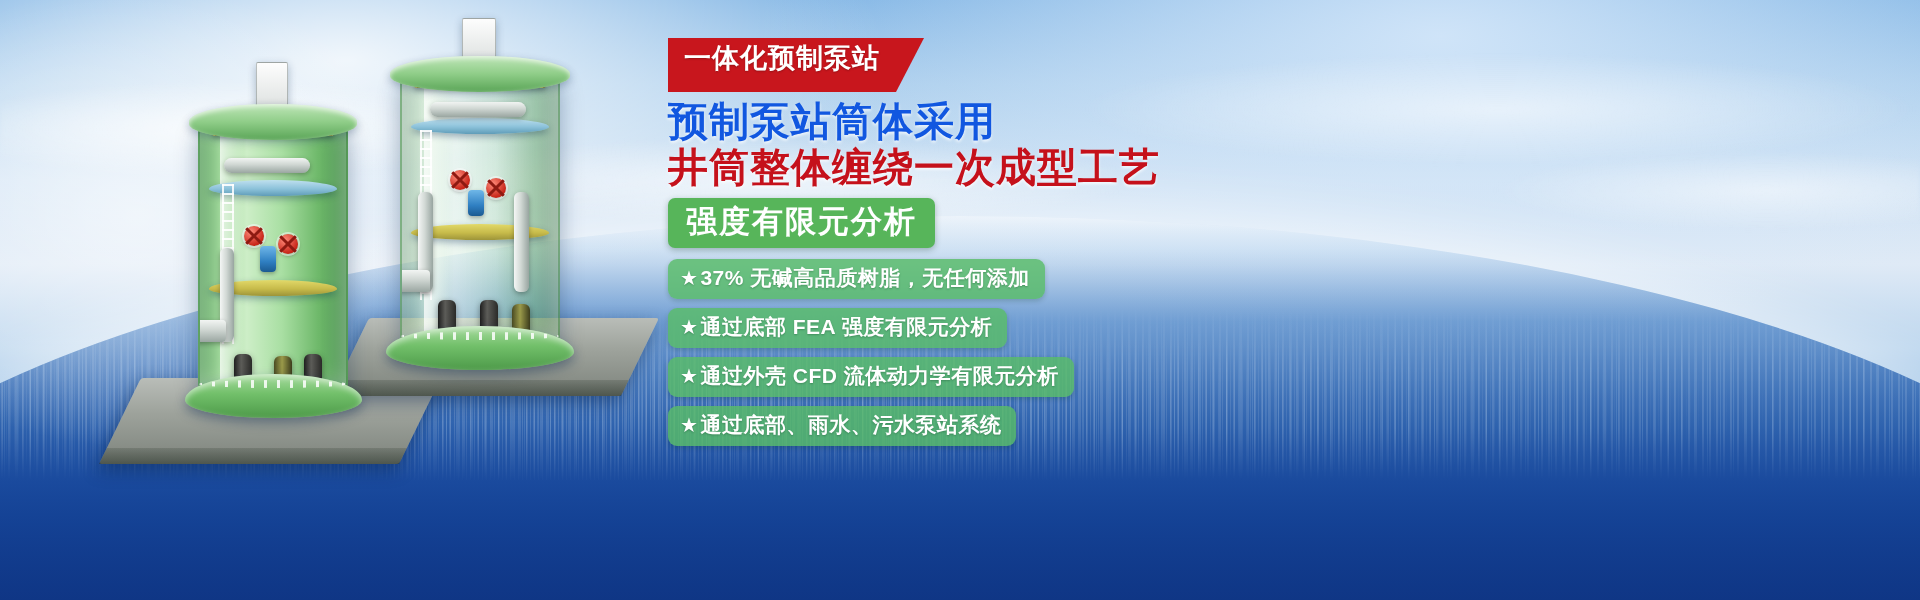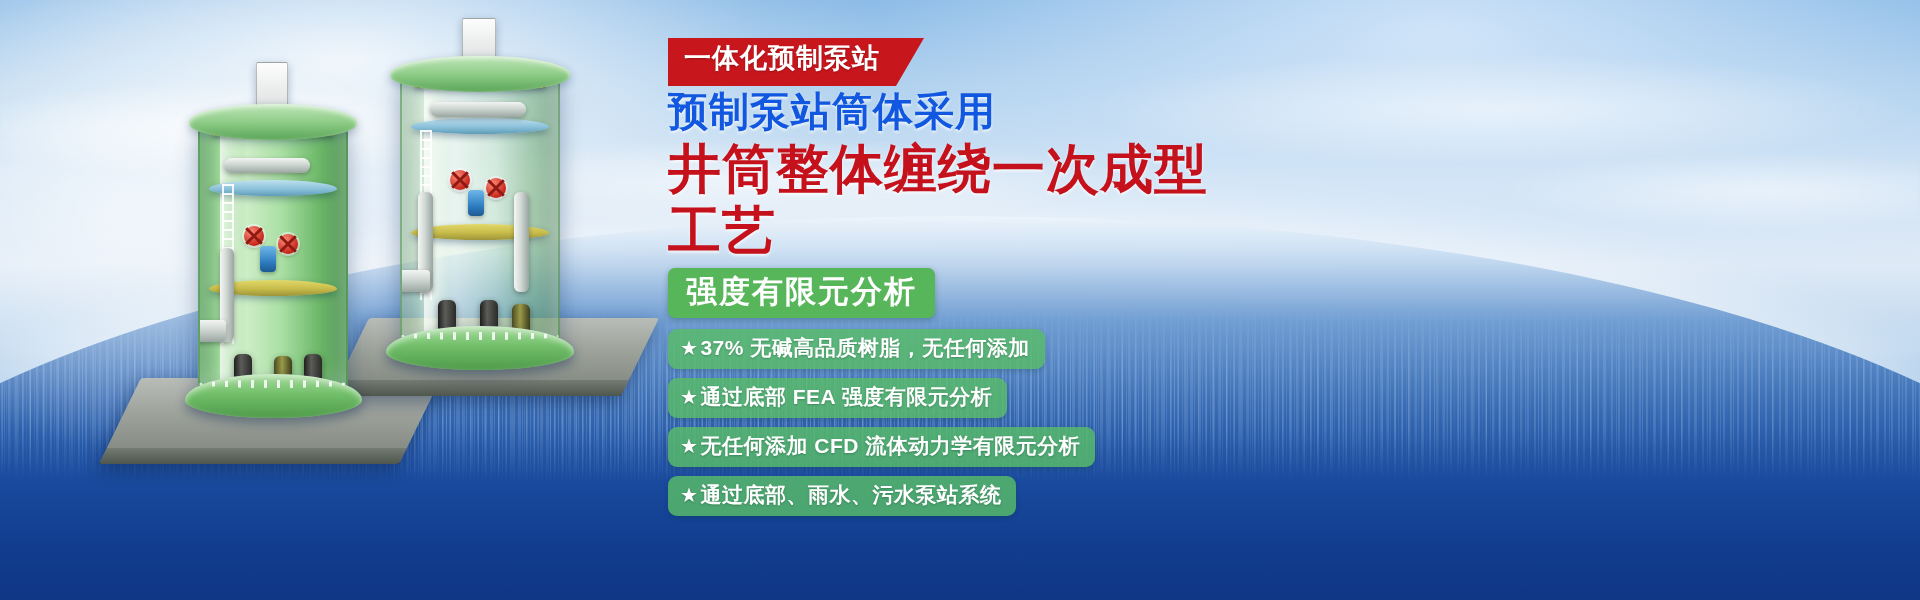--- a/index.html
+++ b/index.html
@@ -170,35 +170,34 @@
     box-shadow:0 2px 4px rgba(0,0,0,.3);
   }
 
   
   .copy { position:absolute; left:668px; top:38px; width:560px; }
 
   .tag {
     display:inline-block; position:relative;
     background:#c8161d; color:#fff;
     font-size:27px; font-weight:bold; letter-spacing:1px;
-    padding:5px 44px 12px 16px;
+    padding:5px 44px 18px 16px;
     line-height:1.15;
     clip-path:polygon(0 0, 100% 0, calc(100% - 28px) 100%, 0 100%);
     text-shadow:0 1px 2px rgba(0,0,0,.25);
   }
 
   .h1 {
     margin-top:6px;
     font-size:40px; font-weight:bold; line-height:1.16;
     color:#1157e0; letter-spacing:1px;
     text-shadow:0 2px 3px rgba(255,255,255,.75);
-    font-family:Liberation Mono, monospace;
   }
   .h2 {
-    font-size:53px; font-weight:bold; line-height:1.16;
+    font-size:40px; font-weight:bold; line-height:1.16;
     color:#c5111b; letter-spacing:1px;
     text-shadow:0 2px 3px rgba(255,255,255,.75);
   }
 
   .badge {
     display:inline-block; margin-top:7px;
     background:#57b55a; color:#fff;
     font-size:31px; font-weight:bold; letter-spacing:2px;
     padding:3px 18px 5px 18px;
     border-radius:7px;
@@ -298,21 +297,21 @@
         <span>37% 无碱高品质树脂，无任何添加</span>
       </div>
 
       <div class="bullet">
         <span class="star">★</span>
         <span>通过底部 FEA 强度有限元分析</span>
       </div>
 
       <div class="bullet">
         <span class="star">★</span>
-        <span>无任何添加 CFD 流体动力学有限元分析</span>
+        <span>通过外壳 CFD 流体动力学有限元分析</span>
       </div>
 
       <div class="bullet">
         <span class="star">★</span>
         <span>通过底部、雨水、污水泵站系统</span>
       </div>
 
     </div>
   </div>
 

